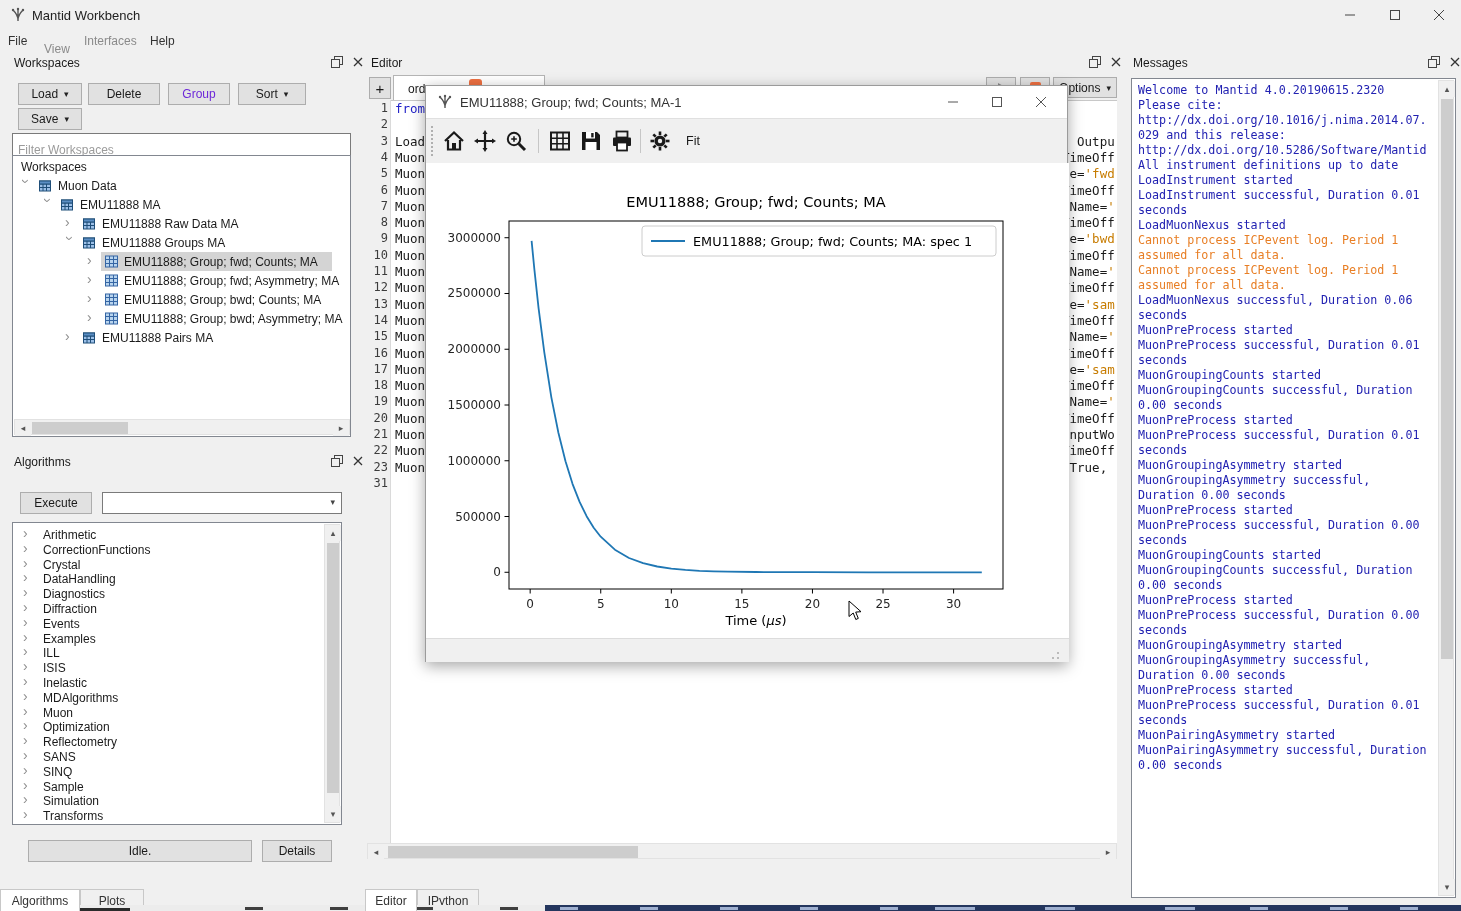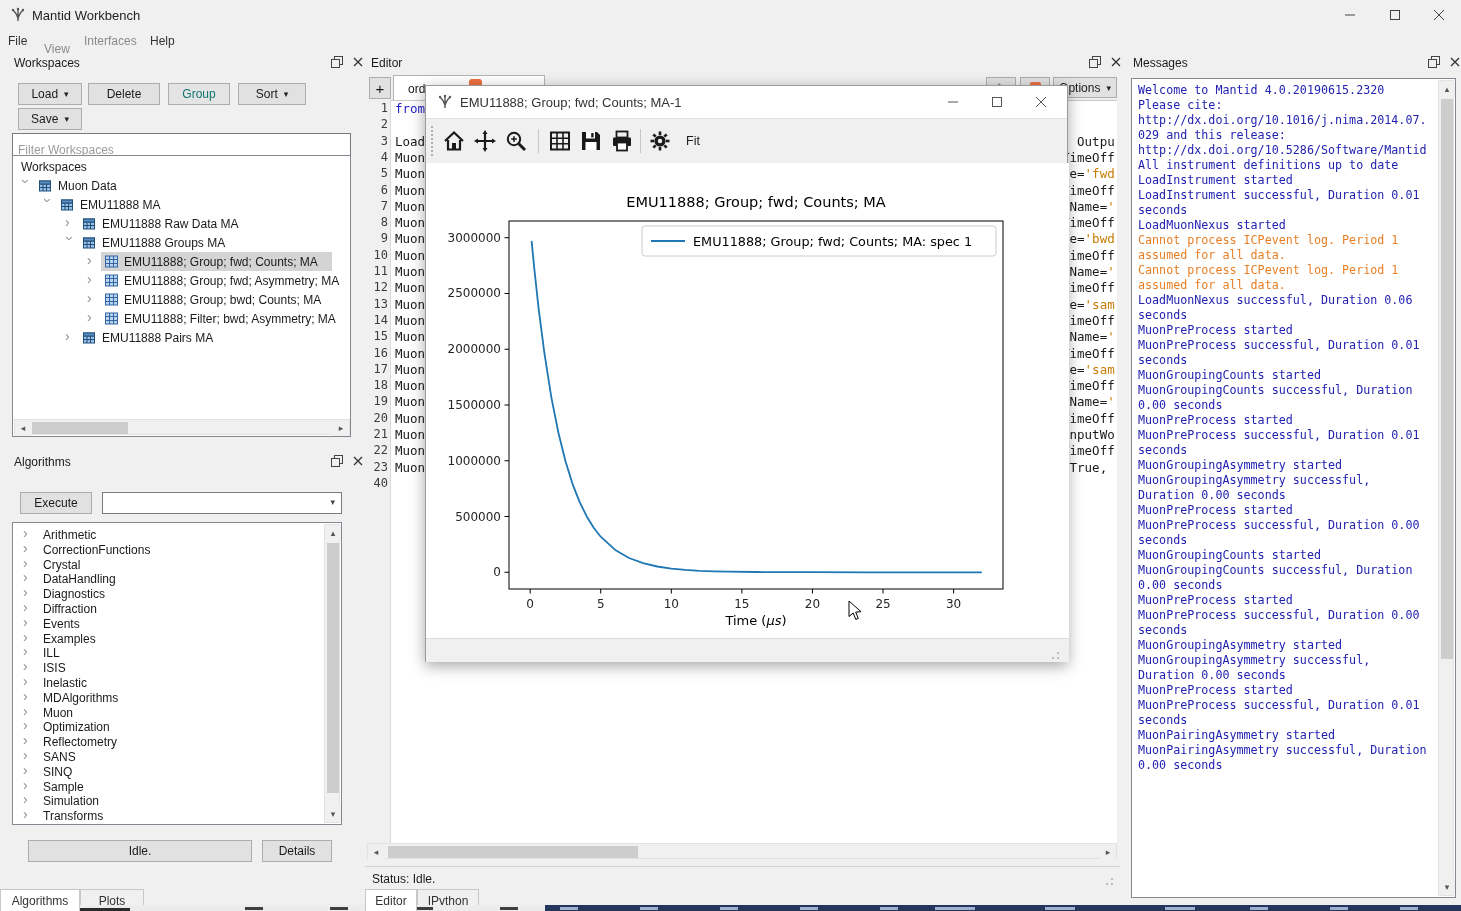--- a/index.html
+++ b/index.html
@@ -14,21 +14,21 @@
   .menubar { left:0; top:30px; width:1461px; height:23px; }
   .menu-item { position:absolute; top:4px; font-size:12px; color:#333; }
   .menu-item.dim { color:#8a8a8a; }
 
   .dock-title { position:absolute; height:20px; font-size:12px; color:#1a1a1a; }
   .dock-title .lbl { position:absolute; left:6px; top:3px; }
   .dock-icons { position:absolute; top:2px; display:flex; gap:7px; align-items:center; }
   .float-ic, .close-ic { width:14px; height:14px; display:flex; align-items:center; justify-content:center; color:#333; font-size:13px; }
 
   .btn { position:absolute; background:#e1e1e1; border:1px solid #adadad; display:flex; align-items:center; justify-content:center; font-size:12px; color:#1a1a1a; }
-  .btn.disabled { color:#0f766e; background:#e4e4e4;align-items:center; }
+  .btn.disabled { color:#6d28d9; background:#e4e4e4;align-items:center; }
   .btn .arrow { font-size:9px; margin-left:6px; color:#222; }
 
   .inputbox { position:absolute; background:#fff; border:1px solid #7a7a7a; font-size:12px; color:#1a1a1a; padding:2px 5px; font-family:"Liberation Sans",sans-serif; }
   .inputbox::placeholder { color:#9b9b9b; }
 
   .whitebox { position:absolute; background:#fff; border:1px solid #828790; }
 
   .chev { color:#8f8f8f; font-size:14px; display:inline-block; width:10px; line-height:10px; }
   .chev.open { transform:rotate(90deg); }
 
@@ -210,21 +210,21 @@
               <path d="M4.5 1 V12 M8.5 1 V12 M0.5 4.5 H12.5 M0.5 8.5 H12.5" stroke="#3465a4" stroke-width="1"></path>
             </svg></span>
           <span style="position:absolute;left:111px;top:1px;white-space:nowrap;">EMU11888; Group; bwd; Counts; MA</span>
         </div>
         <div class="tree-row" style="top: 155px;">
           <span class="chev " style="position:absolute;left:74px;top:1px;">›</span>
           <span style="position:absolute;left:92px;top:1px;"><svg width="13" height="13">
               <rect x="0.5" y="1" width="12" height="11" fill="#b8d4ee" stroke="#3465a4"></rect>
               <path d="M4.5 1 V12 M8.5 1 V12 M0.5 4.5 H12.5 M0.5 8.5 H12.5" stroke="#3465a4" stroke-width="1"></path>
             </svg></span>
-          <span style="position:absolute;left:111px;top:1px;white-space:nowrap;">EMU11888; Filter; bwd; Asymmetry; MA</span>
+          <span style="position:absolute;left:111px;top:1px;white-space:nowrap;">EMU11888; Group; bwd; Asymmetry; MA</span>
         </div>
         <div class="tree-row" style="top: 174px;">
           <span class="chev " style="position:absolute;left:52px;top:1px;">›</span>
           <span style="position:absolute;left:70px;top:1px;"><svg width="13" height="13">
               <rect x="0.5" y="2" width="11" height="10" fill="#9cc0e8" stroke="#1f4e79"></rect>
               <path d="M4 2 V12 M7.5 2 V12 M0.5 5 H11.5 M0.5 8.5 H11.5" stroke="#1f4e79" stroke-width="1"></path>
               <rect x="0.5" y="2" width="11" height="3" fill="#5b8ec4" stroke="#1f4e79"></rect>
             </svg></span>
           <span style="position:absolute;left:89px;top:1px;white-space:nowrap;">EMU11888 Pairs MA</span>
         </div>
@@ -465,39 +465,29 @@
       <div class="code-right" style="top: 410.7px;"><span>TimeOff</span><span class="str"></span></div>
       <div class="code-num" style="top: 427px;">21</div>
       <div class="code-left" style="top: 427px;">Muon</div>
       <div class="code-right" style="top: 427px;"><span>InputWo</span><span class="str"></span></div>
       <div class="code-num" style="top: 443.3px;">22</div>
       <div class="code-left" style="top: 443.3px;">Muon</div>
       <div class="code-right" style="top: 443.3px;"><span>TimeOff</span><span class="str"></span></div>
       <div class="code-num" style="top: 459.6px;">23</div>
       <div class="code-left" style="top: 459.6px;">Muon</div>
       <div class="code-right" style="top: 459.6px;"><span>=True,</span><span class="str"></span></div>
-      <div class="code-num" style="top: 475.9px;">40</div>
+      <div class="code-num" style="top: 475.9px;">31</div>
     </div>
 
   <div class="scroll-track" style="left:367px;top:843px;width:750px;height:16px;">
     <div class="scroll-arrow" style="left:0;top:0;width:16px;height:16px;">◂</div>
     <div class="scroll-thumb" style="left:20px;top:2px;width:250px;height:12px;"></div>
     <div class="scroll-arrow" style="right:0;top:0;width:16px;height:16px;">▸</div>
   </div>
 
-  <div class="statusbar">
-    <span class="txt">Status: Idle.</span>
-    <span style="position:absolute;left:740px;top:8px;">
-      <svg width="9" height="9">
-          <circle cx="7" cy="2" r="1" fill="#aaa"></circle>
-          <circle cx="7" cy="7" r="1" fill="#aaa"></circle>
-          <circle cx="2" cy="7" r="1" fill="#aaa"></circle>
-        </svg>
-    </span>
-  </div>
   <div class="tab active" style="left:365px;top:889px;width:52px;">
       <span>Editor</span>
     </div>
   <div class="tab" style="left:417px;top:889px;width:62px;">
       <span>IPython</span>
     </div>
 
   <div class="dock-title" style="left:1127px;top:53px;width:334px;">
     <span class="lbl">Messages</span>
     <div class="dock-icons" style="left:300px;">

